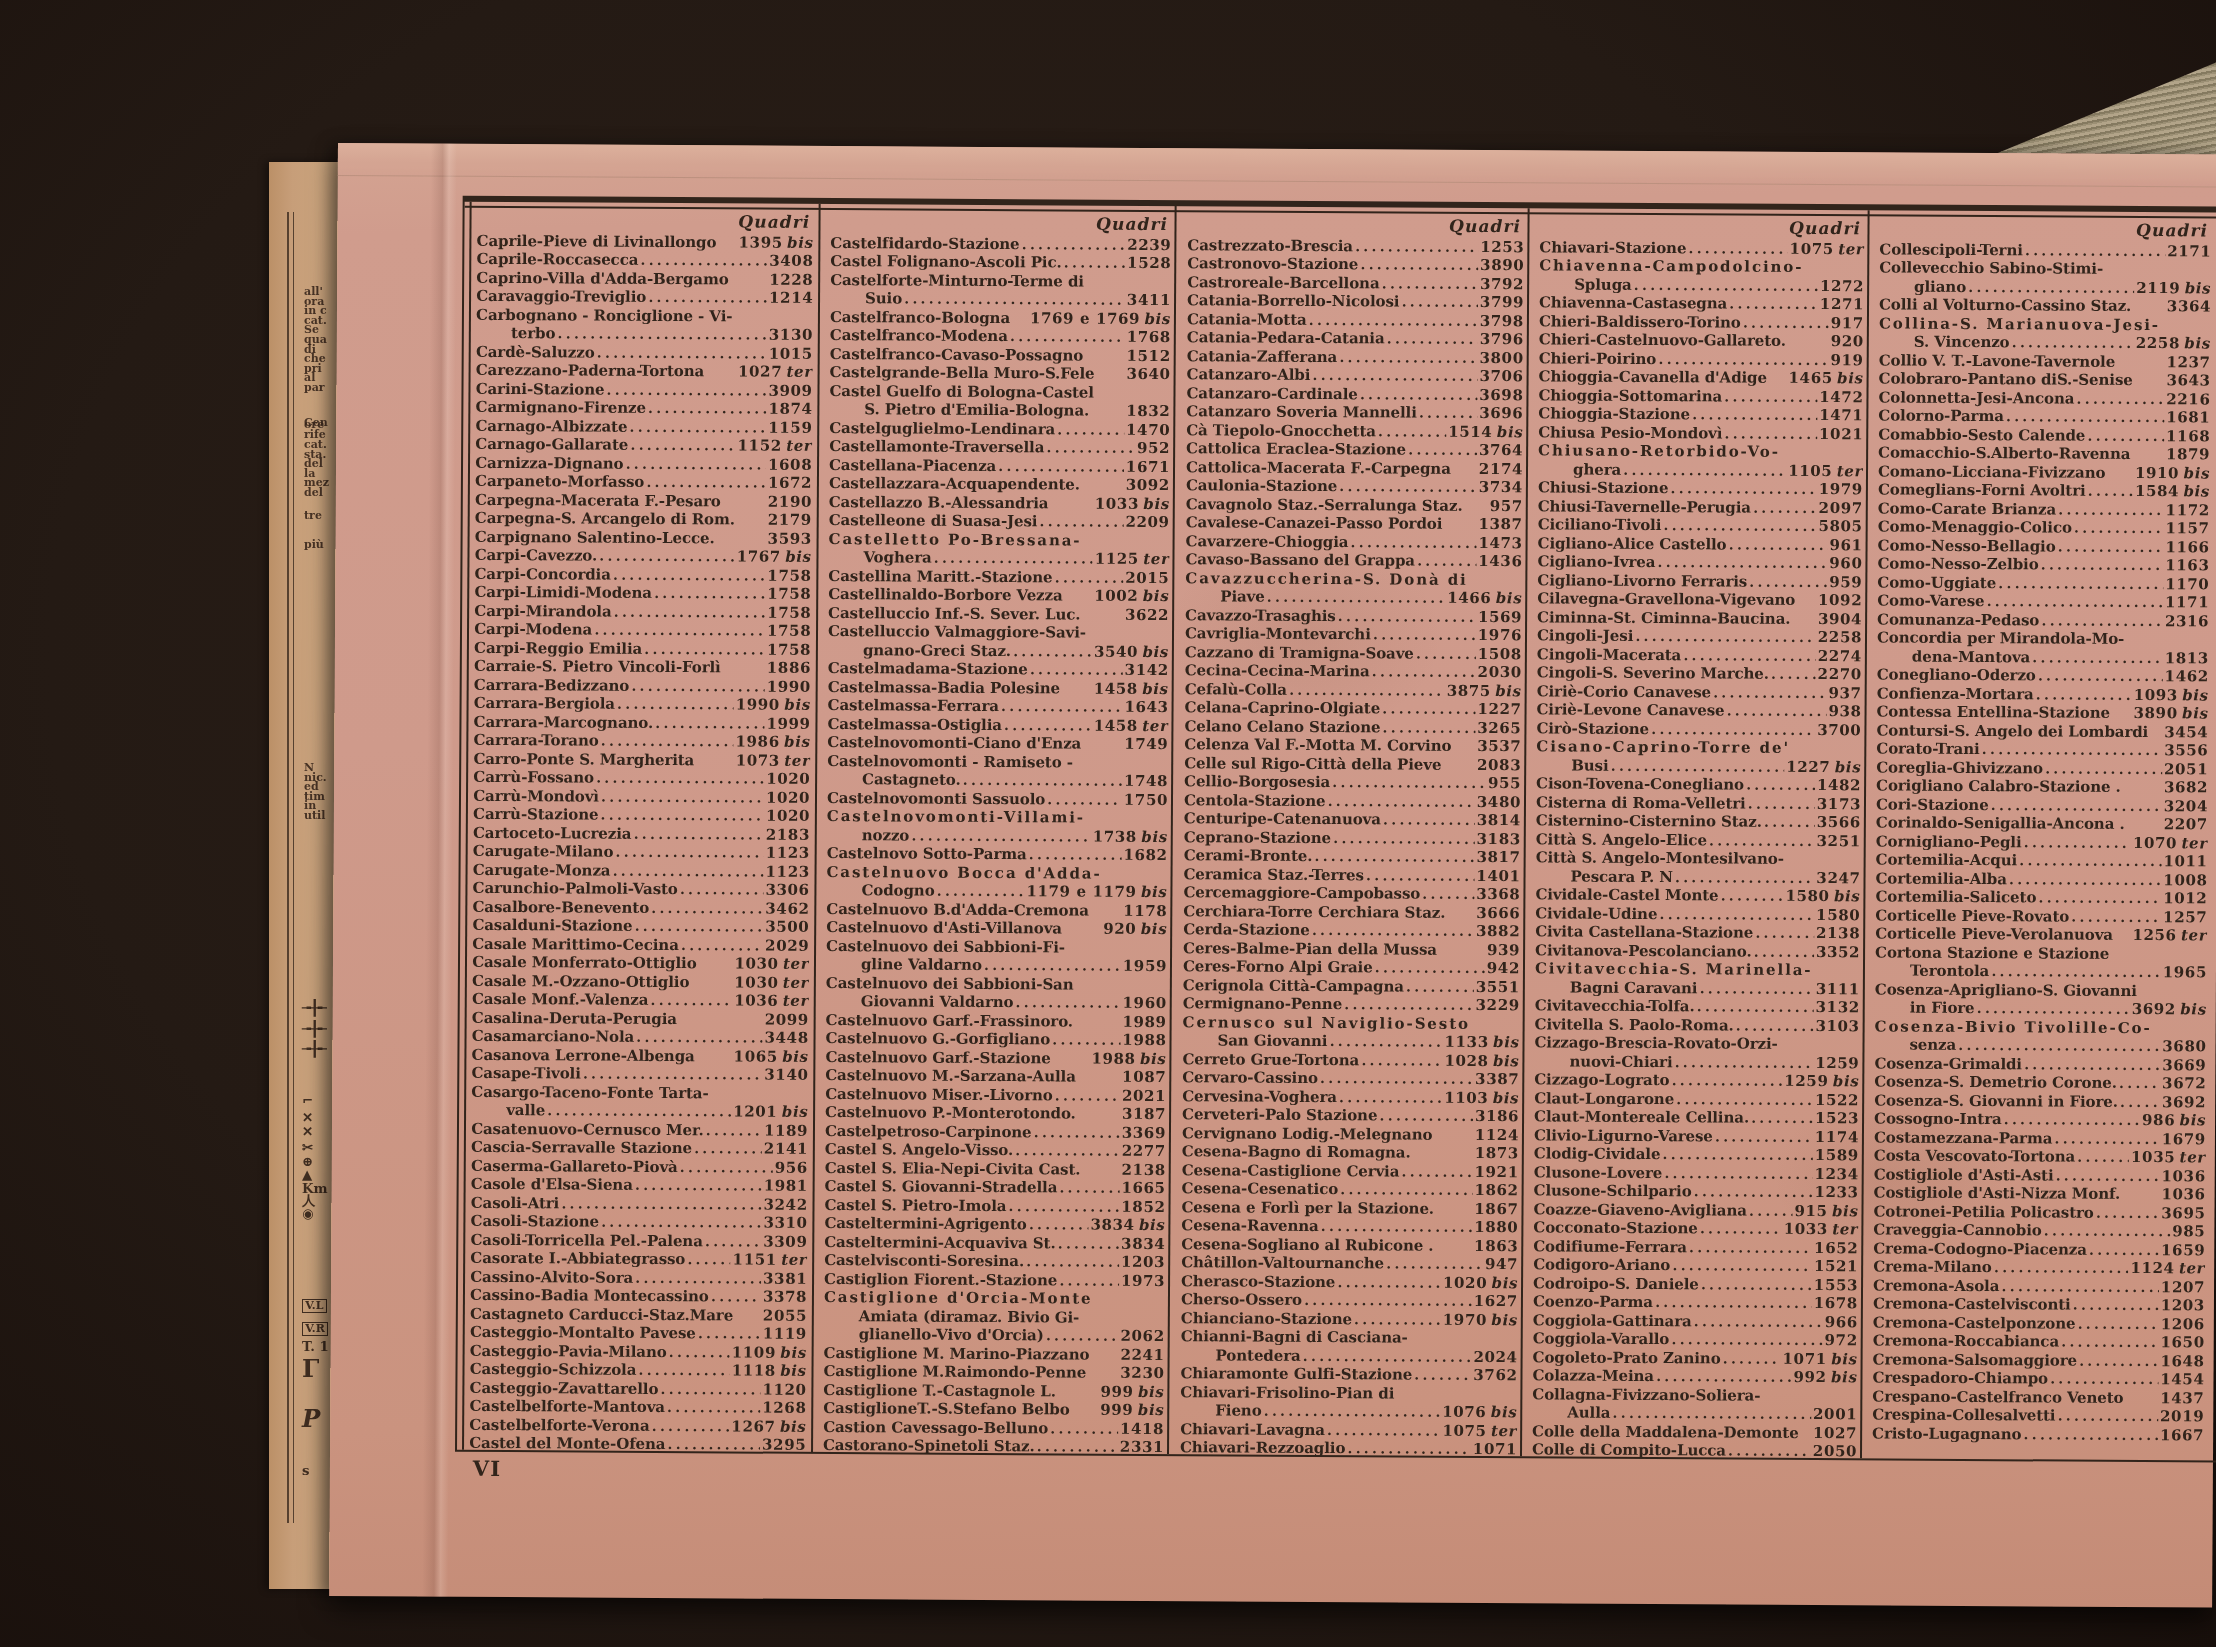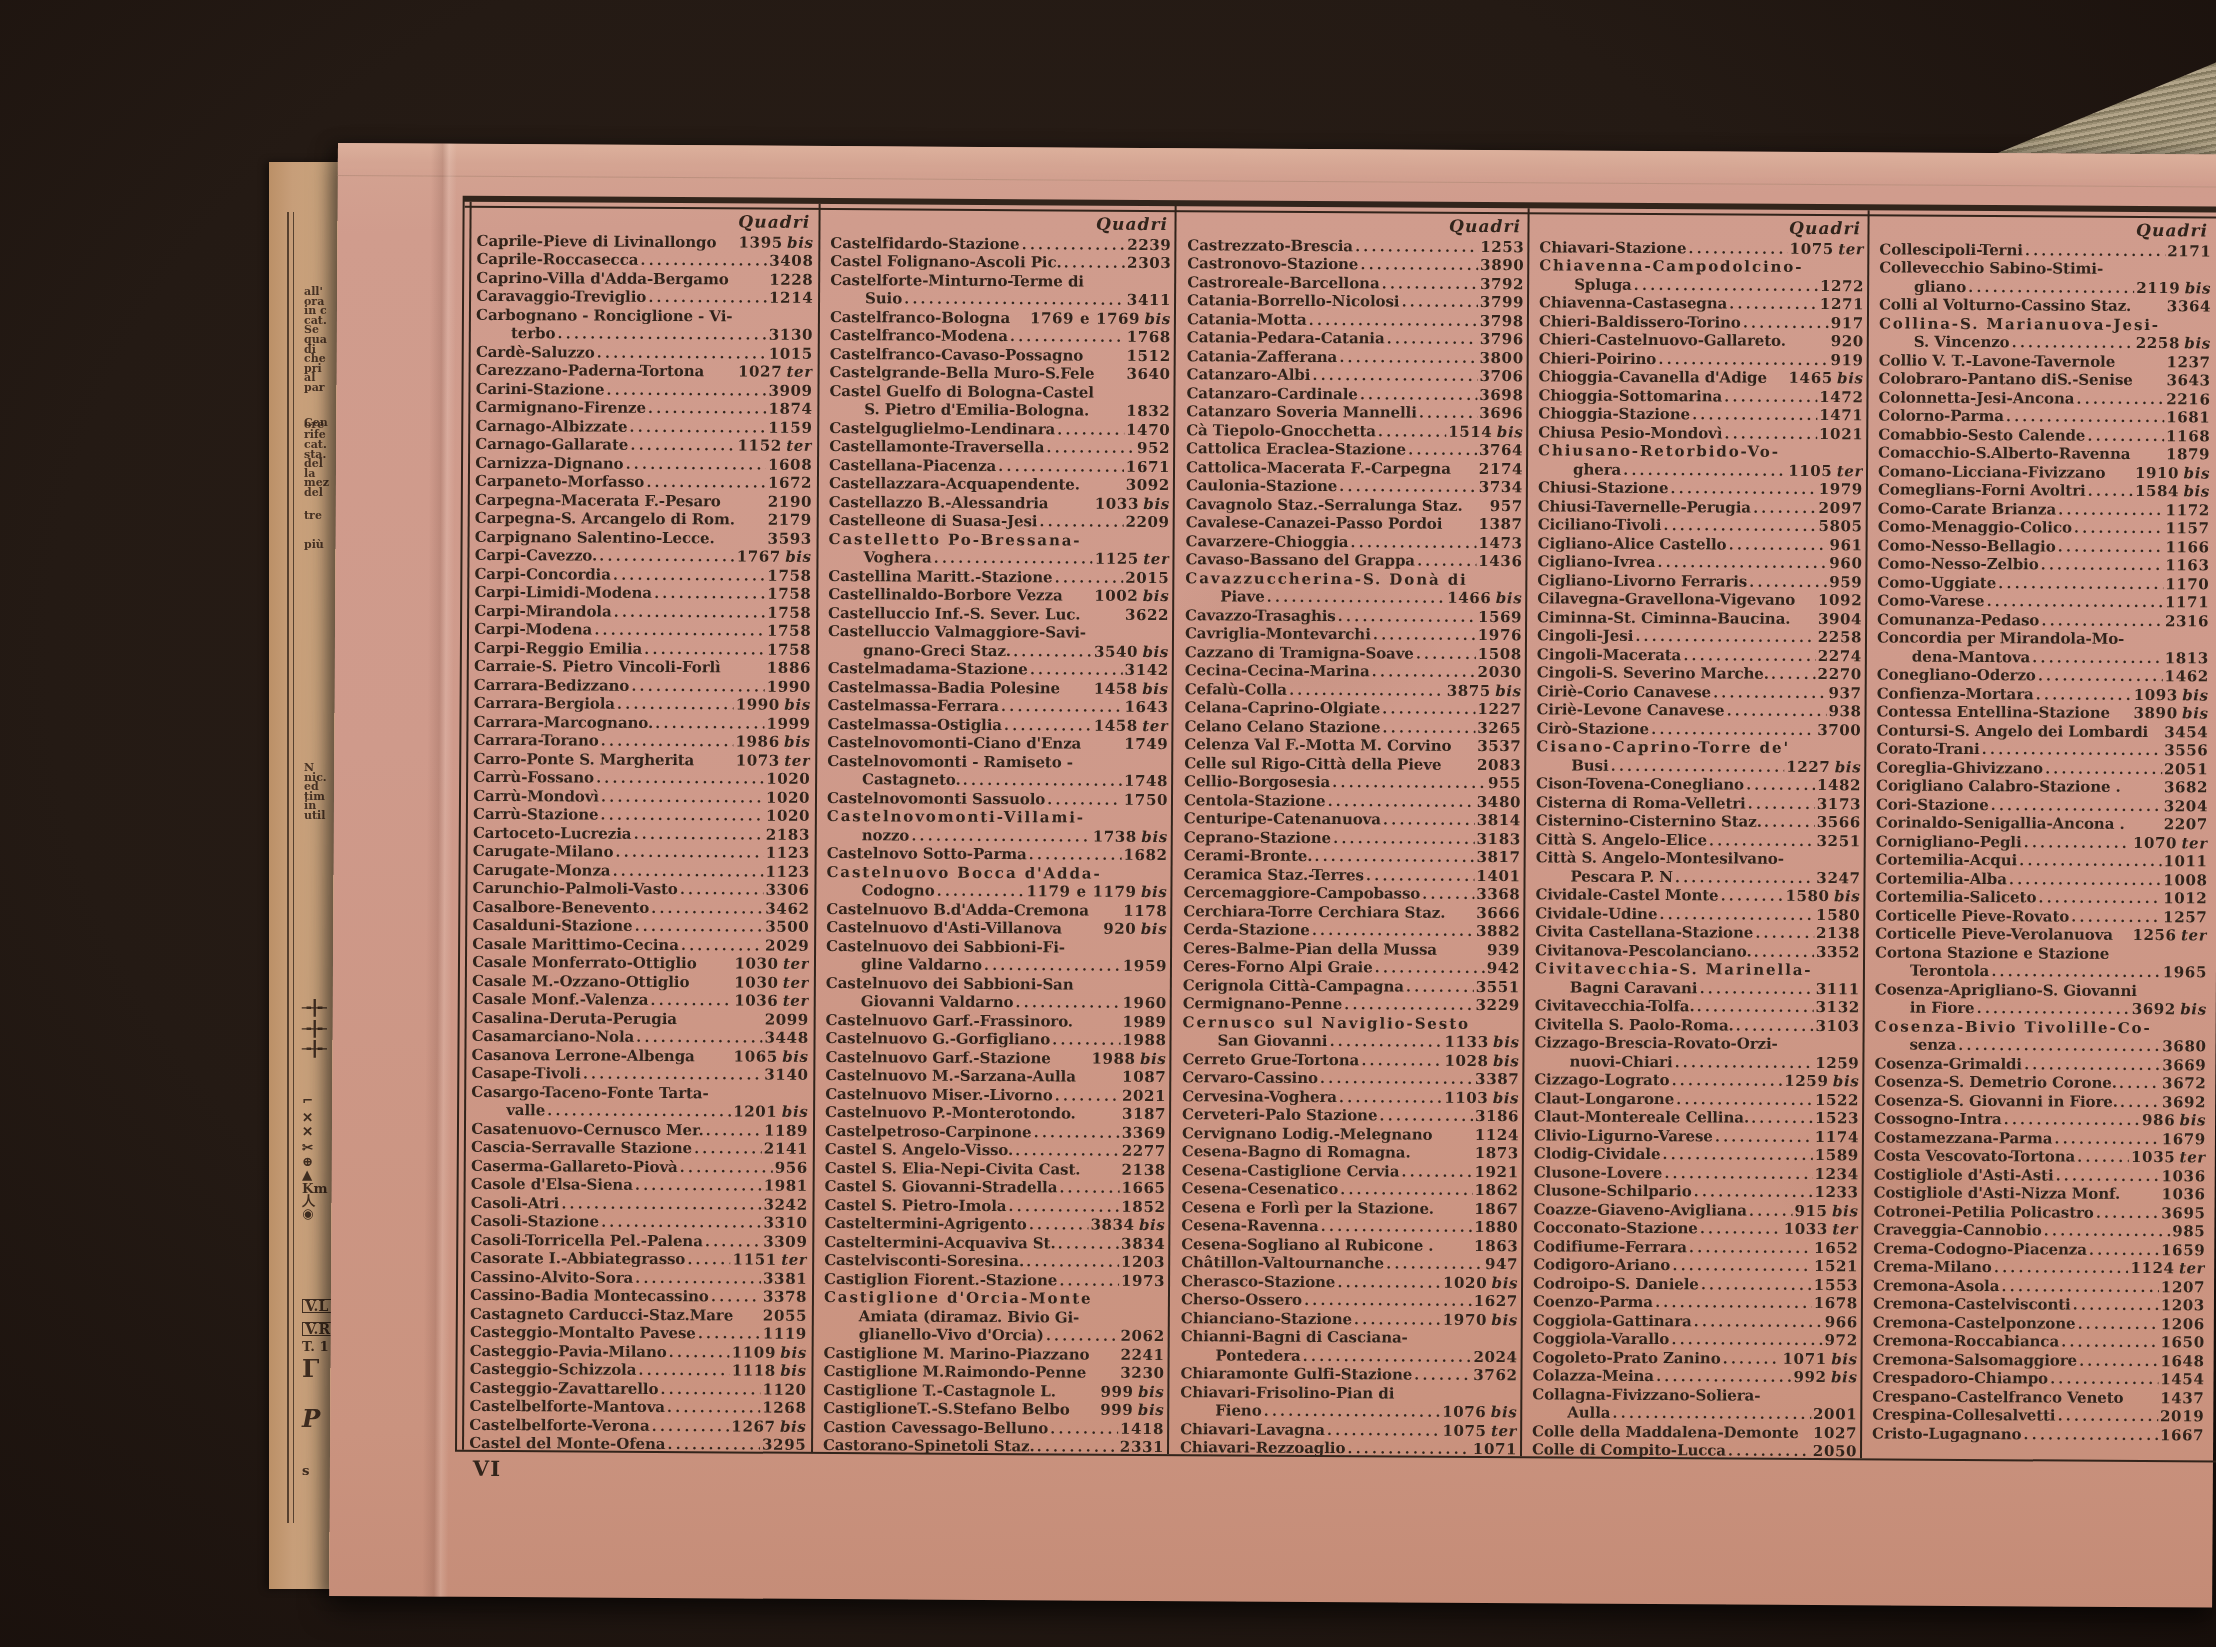--- a/index.html
+++ b/index.html
@@ -21,21 +21,21 @@
   
   .under-page{position:absolute;left:269px;top:162px;width:78px;height:1427px;
     background:linear-gradient(90deg,#bb9067 0%,var(--paper-under) 30%,#cba77f 100%);
     overflow:hidden;box-shadow:-3.3px 0 7.8px rgba(0,0,0,.45);}
   .up-rule{position:absolute;top:50px;bottom:66px;width:2.2px;background:rgba(48,34,24,.75);}
   .up-rule.a{left:17.7px;}
   .up-rule.b{left:24.4px;width:1.1px;}
   .frag-block{position:absolute;left:35px;font-weight:700;font-size:11px;line-height:9.6px;
     color:rgba(55,36,26,.88);white-space:nowrap;}
   .sym{position:absolute;left:33px;color:rgba(50,33,23,.9);font-weight:700;}
-  .sym.boxed{border:1.7px solid rgba(50,33,23,.9);padding:0 2.2px;font-size:14px;line-height:12.2px;}
+  .sym.boxed{border:1.7px solid rgba(50,33,23,.9);padding:0 2.2px;font-size:11px;line-height:12.2px;}
   .sym.glyph{font-size:13.3px;line-height:13.3px;}
   .sym.cross{font-size:15px;line-height:14px;letter-spacing:-1.1px;}
   .sym.bigP{font-style:italic;font-size:24.4px;line-height:22px;}
   .sym.bracket{font-size:24.4px;line-height:22px;}
   
   .main-page{position:absolute;left:338px;top:143px;width:1883px;height:1453px;
     transform:rotate(0.35deg);transform-origin:0 0;
     background:linear-gradient(178deg,#d4a492 0%,#d09c8d 6%,#cf9a8b 40%,#ca937f 85%,#c48b76 100%);
     box-shadow:0 14.4px 28px rgba(0,0,0,.55),-7.8px 0 14.4px rgba(0,0,0,.3);}
   .top-roll{position:absolute;left:0;top:0;width:100%;height:32px;
@@ -505,21 +505,21 @@
       <div class="col c2">
           <div class="colhead">Quadri</div>
           <div class="line">
             <span class="nm">Castelfidardo-Stazione</span>
             <span class="ld">..........................................................................................</span>
             <span class="num">2239</span>
           </div>
           <div class="line">
             <span class="nm">Castel Folignano-Ascoli Pic.</span>
             <span class="ld">..........................................................................................</span>
-            <span class="num">2303</span>
+            <span class="num">1528</span>
           </div>
           <div class="line">
             <span class="nm">Castelforte-Minturno-Terme di</span>
           </div>
           <div class="line cont">
             <span class="nm">Suio</span>
             <span class="ld">..........................................................................................</span>
             <span class="num">3411</span>
           </div>
           <div class="line">

